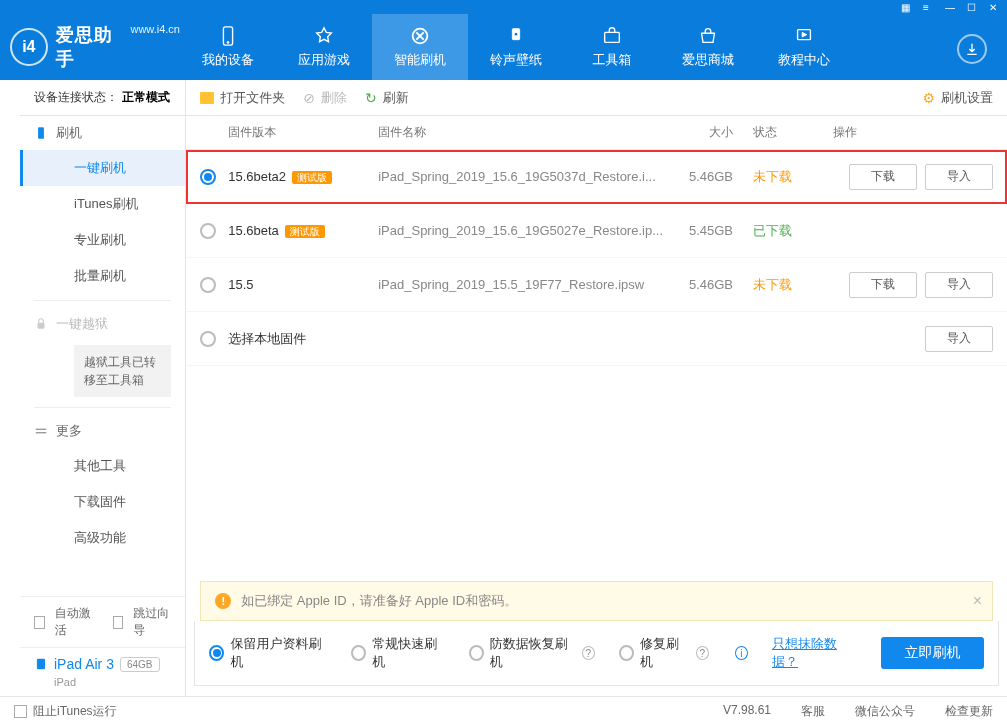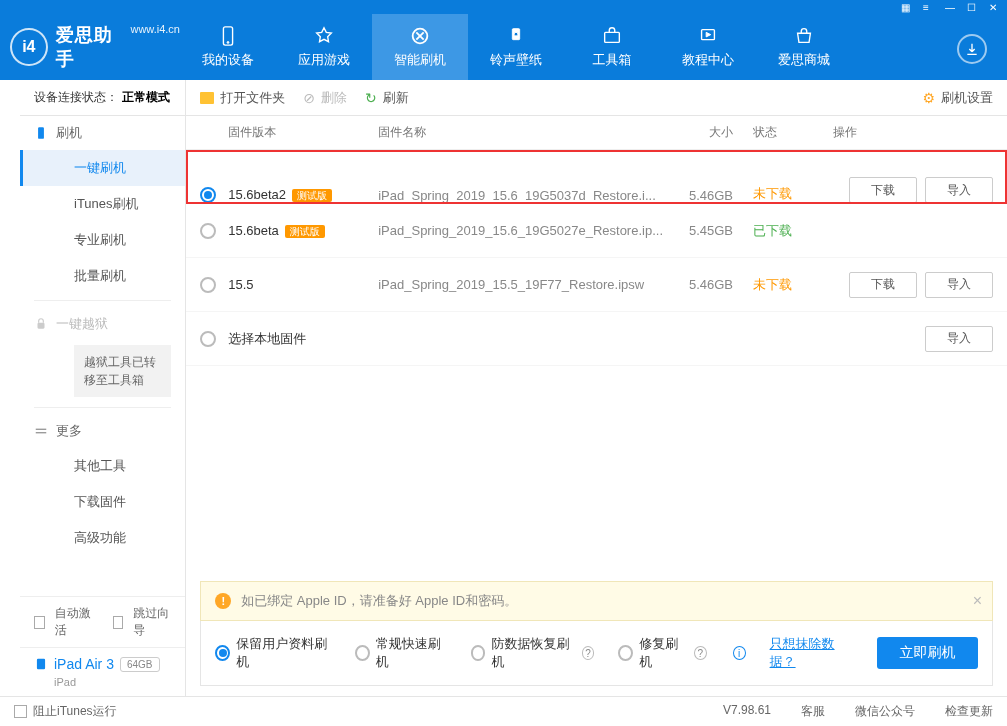--- a/index.html
+++ b/index.html
@@ -55,37 +55,37 @@
 
 .table-head { height: 34px; display: flex; align-items: center; padding: 0 14px; color: #777; font-size: 12px; border-bottom: 1px solid #eee; }
 .col-radio { width: 28px; }
 .col-ver { width: 150px; }
 .col-name { flex: 1; }
 .col-size { width: 90px; text-align: right; padding-right: 20px; }
 .col-status { width: 80px; }
 .col-ops { width: 160px; display: flex; gap: 8px; justify-content: flex-end; }
 
 .fw-row { height: 54px; display: flex; align-items: center; padding: 0 14px; border-bottom: 1px solid #f5f5f5; }
-.fw-row.highlight { outline: 2px solid #e33; outline-offset: -2px; align-items: flex-end; }
+.fw-row.highlight { outline: 2px solid #e33; outline-offset: -2px; }
 .radio { width: 16px; height: 16px; border: 2px solid #bbb; border-radius: 50%; display: flex; align-items: center; justify-content: center; cursor: pointer; }
 .radio.checked { border-color: #1188ee; }
 .radio.checked::after { content: ''; width: 8px; height: 8px; background: #1188ee; border-radius: 50%; }
 .ver-text { color: #333; }
 .beta-badge { background: #ff9800; color: #fff; font-size: 10px; padding: 1px 5px; border-radius: 2px; margin-left: 6px; }
 .fw-name { color: #888; font-size: 13px; overflow: hidden; text-overflow: ellipsis; white-space: nowrap; }
 .size-text { color: #888; }
 .st-undl { color: #ff9800; }
 .st-dl { color: #4caf50; }
 .op-btn { width: 68px; height: 26px; border: 1px solid #ccc; background: #fff; border-radius: 2px; color: #555; font-size: 12px; cursor: pointer; }
 
 .notice-bar { margin: 0 14px; margin-top: auto; background: #fffbe6; border: 1px solid #f0e6b8; padding: 10px 14px; display: flex; align-items: center; gap: 10px; color: #888; font-size: 13px; position: relative; }
 .notice-ico { width: 16px; height: 16px; background: #ffa726; border-radius: 50%; color: #fff; display: flex; align-items: center; justify-content: center; font-size: 11px; font-weight: bold; }
 .notice-close { position: absolute; right: 10px; color: #bbb; cursor: pointer; font-size: 16px; }
 
-.mode-bar { margin: 0 14px 10px; border: 1px solid #e5e5e5; border-top: none; padding: 14px; display: flex; align-items: center; gap: 24px; font-size: 13px; justify-content: space-between; }
+.mode-bar { margin: 0 8px 10px; border: 1px solid #e5e5e5; border-top: none; padding: 14px; display: flex; align-items: center; gap: 24px; font-size: 13px; justify-content: space-between; }
 .mode-opt { display: flex; align-items: center; gap: 6px; cursor: pointer; }
 .help-ico { width: 14px; height: 14px; border: 1px solid #bbb; border-radius: 50%; font-size: 10px; color: #888; display: inline-flex; align-items: center; justify-content: center; margin-left: 2px; }
 .erase-link { color: #1188ee; text-decoration: underline; cursor: pointer; }
 .flash-btn { margin-left: auto; width: 110px; height: 32px; background: #1188ee; color: #fff; border: none; border-radius: 3px; font-size: 14px; cursor: pointer; }
 
 .footer { height: 30px; border-top: 1px solid #e5e5e5; display: flex; align-items: center; padding: 0 14px; font-size: 12px; color: #666; gap: 20px; }
 .footer .f-chk { display: flex; align-items: center; gap: 6px; }
 .footer .f-right { margin-left: auto; display: flex; gap: 30px; }
 </style>
 </head>
@@ -148,34 +148,34 @@
           <svg viewBox="0 0 24 24">
             <rect x="4" y="8" width="16" height="11" rx="1" fill="none" stroke="#fff" stroke-width="1.5"></rect>
             <path d="M9 8V6a3 3 0 016 0v2" fill="none" stroke="#fff" stroke-width="1.5"></path>
           </svg>
         </div>
         <span>工具箱</span>
       </div>
       <div class="nav-item">
         <div class="nav-icon">
           <svg viewBox="0 0 24 24">
+            <path d="M5 9h14l-1.5 10h-11z" fill="none" stroke="#fff" stroke-width="1.5"></path>
+            <path d="M9 9V7a3 3 0 016 0v2" fill="none" stroke="#fff" stroke-width="1.5"></path>
+          </svg>
+        </div>
+        <span>爱思商城</span>
+      </div>
+      <div class="nav-item">
+        <div class="nav-icon">
+          <svg viewBox="0 0 24 24">
             <rect x="5" y="5" width="14" height="11" rx="1" fill="none" stroke="#fff" stroke-width="1.5"></rect>
             <path d="M10 8l5 2.5-5 2.5z" fill="#fff"></path>
           </svg>
         </div>
         <span>教程中心</span>
-      </div>
-      <div class="nav-item">
-        <div class="nav-icon">
-          <svg viewBox="0 0 24 24">
-            <path d="M5 9h14l-1.5 10h-11z" fill="none" stroke="#fff" stroke-width="1.5"></path>
-            <path d="M9 9V7a3 3 0 016 0v2" fill="none" stroke="#fff" stroke-width="1.5"></path>
-          </svg>
-        </div>
-        <span>爱思商城</span>
       </div>
     </div>
   <div class="dl-circle">
     <svg viewBox="0 0 24 24" width="16" height="16" fill="none" stroke="#fff" stroke-width="2">
         <path d="M12 4v12m0 0l-4-4m4 4l4-4M5 20h14"></path>
       </svg>
   </div>
 </div>
 
 <div class="main">

